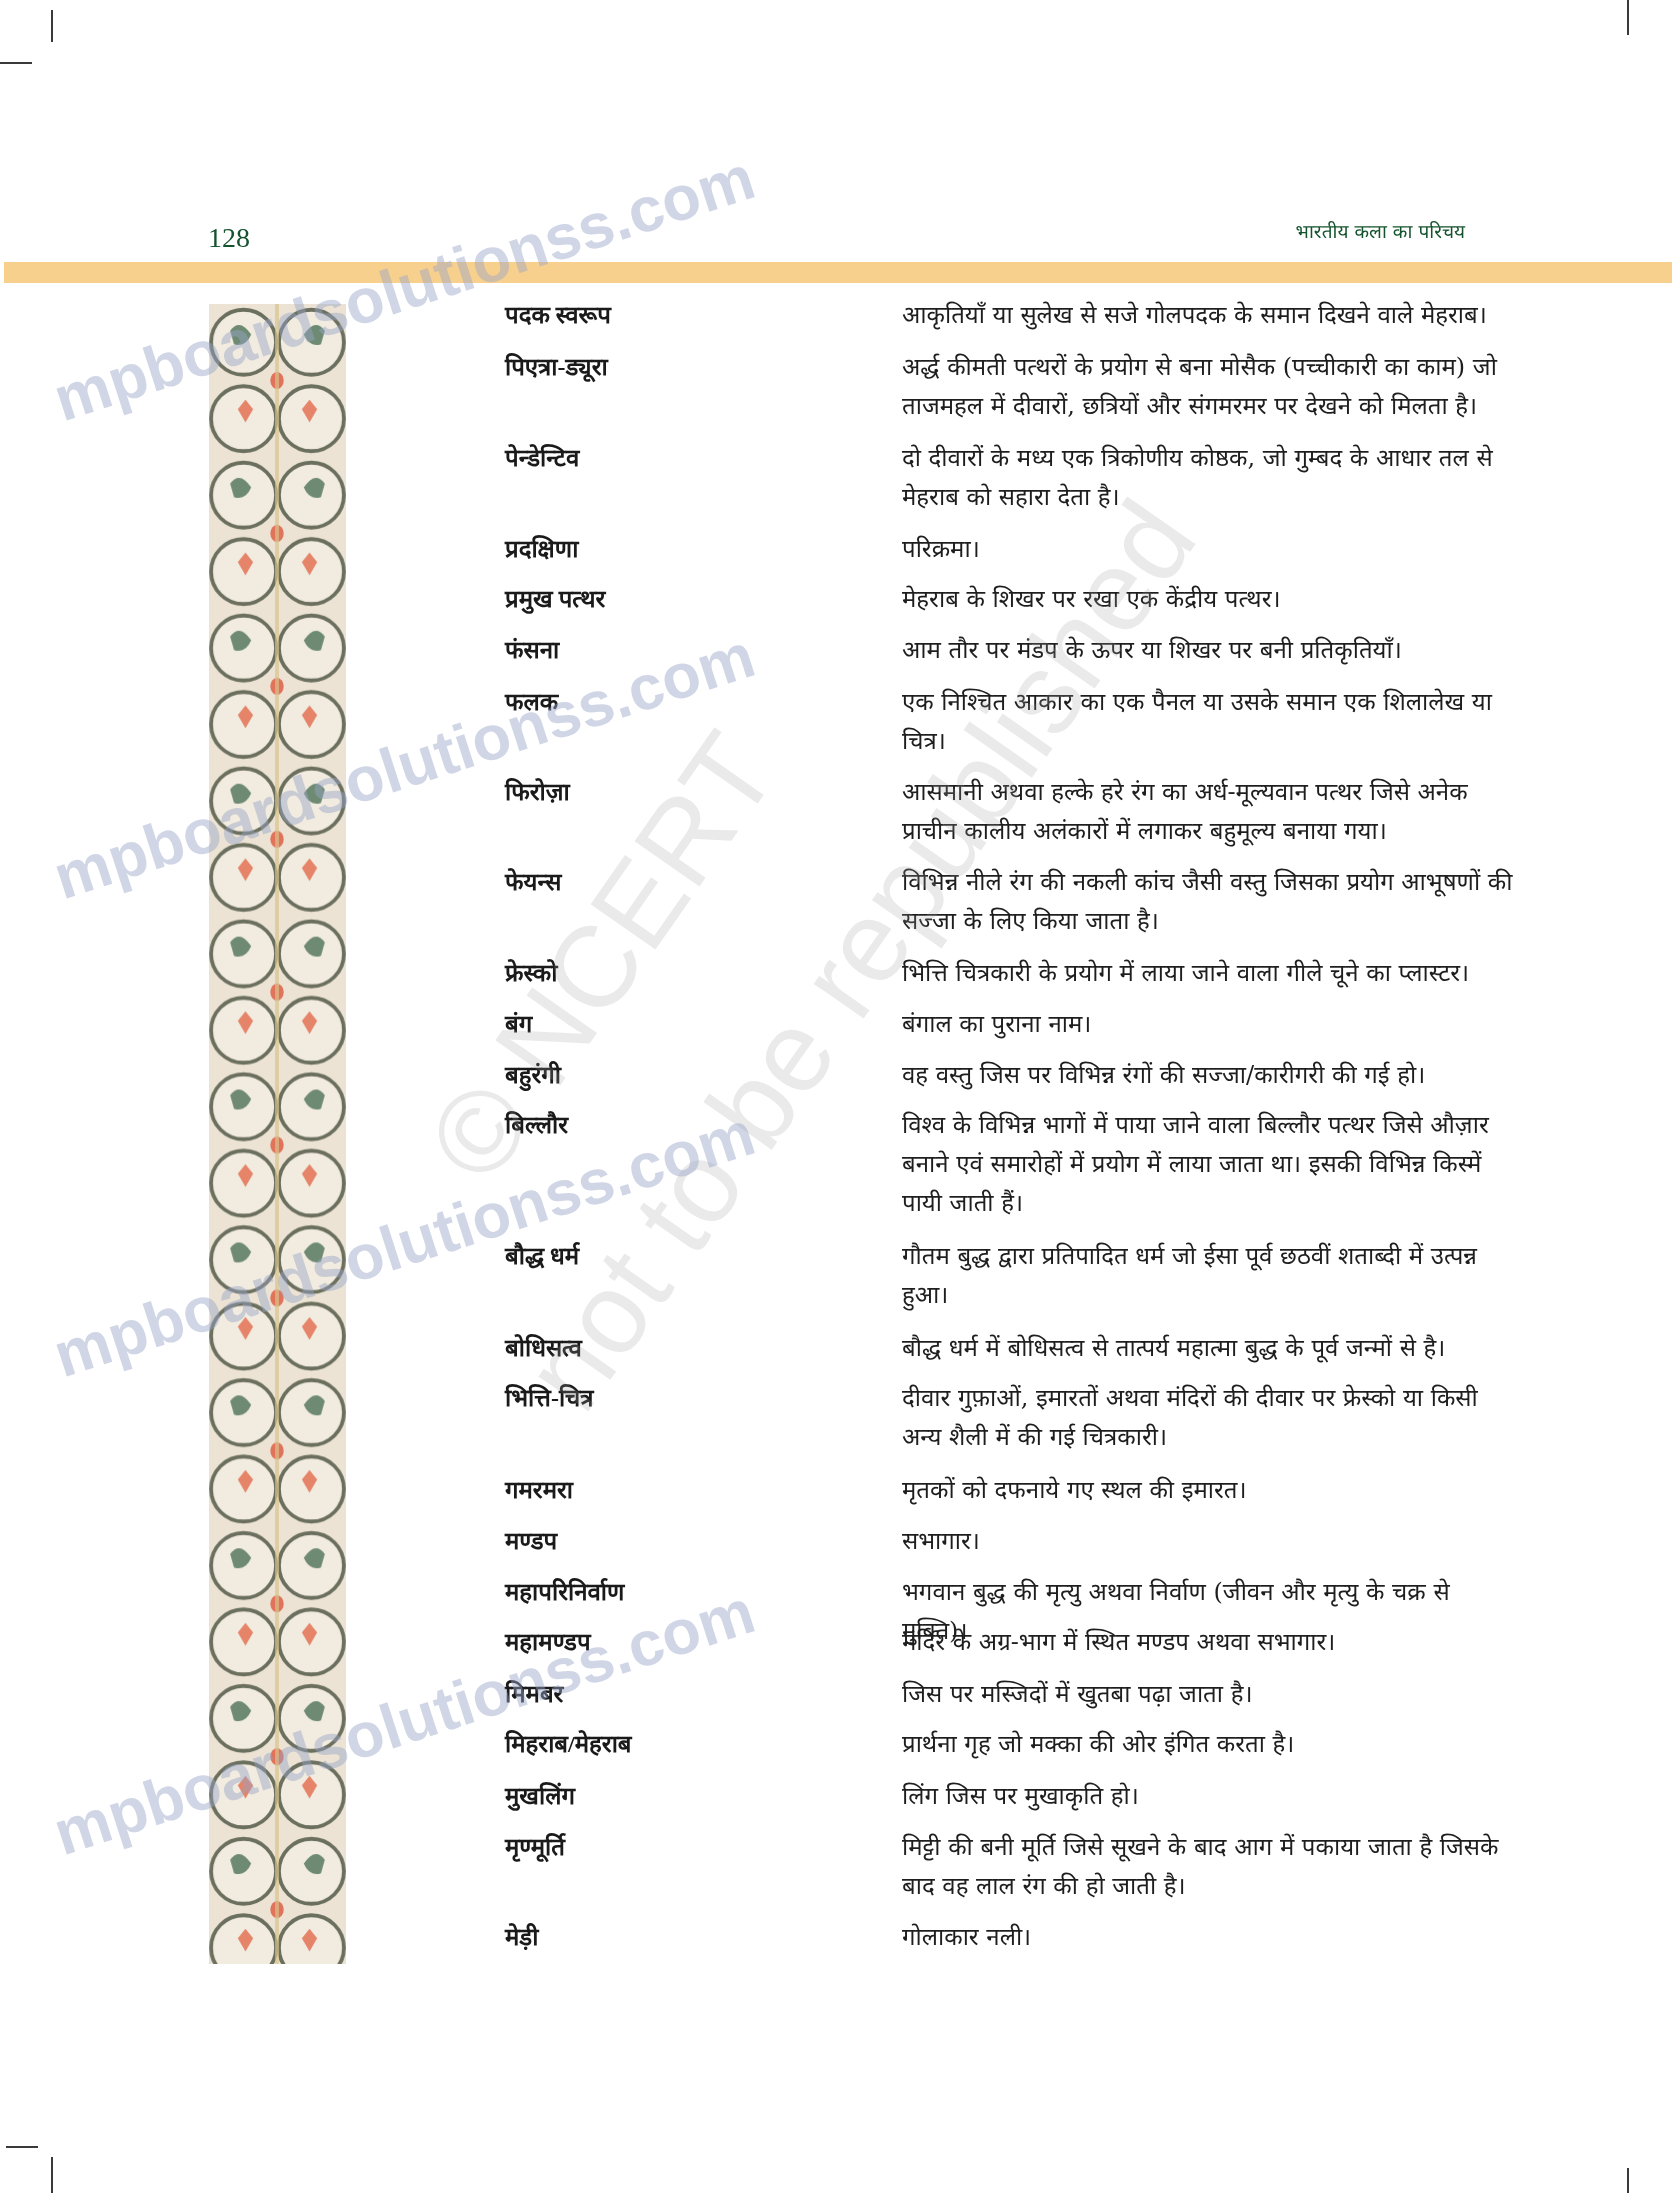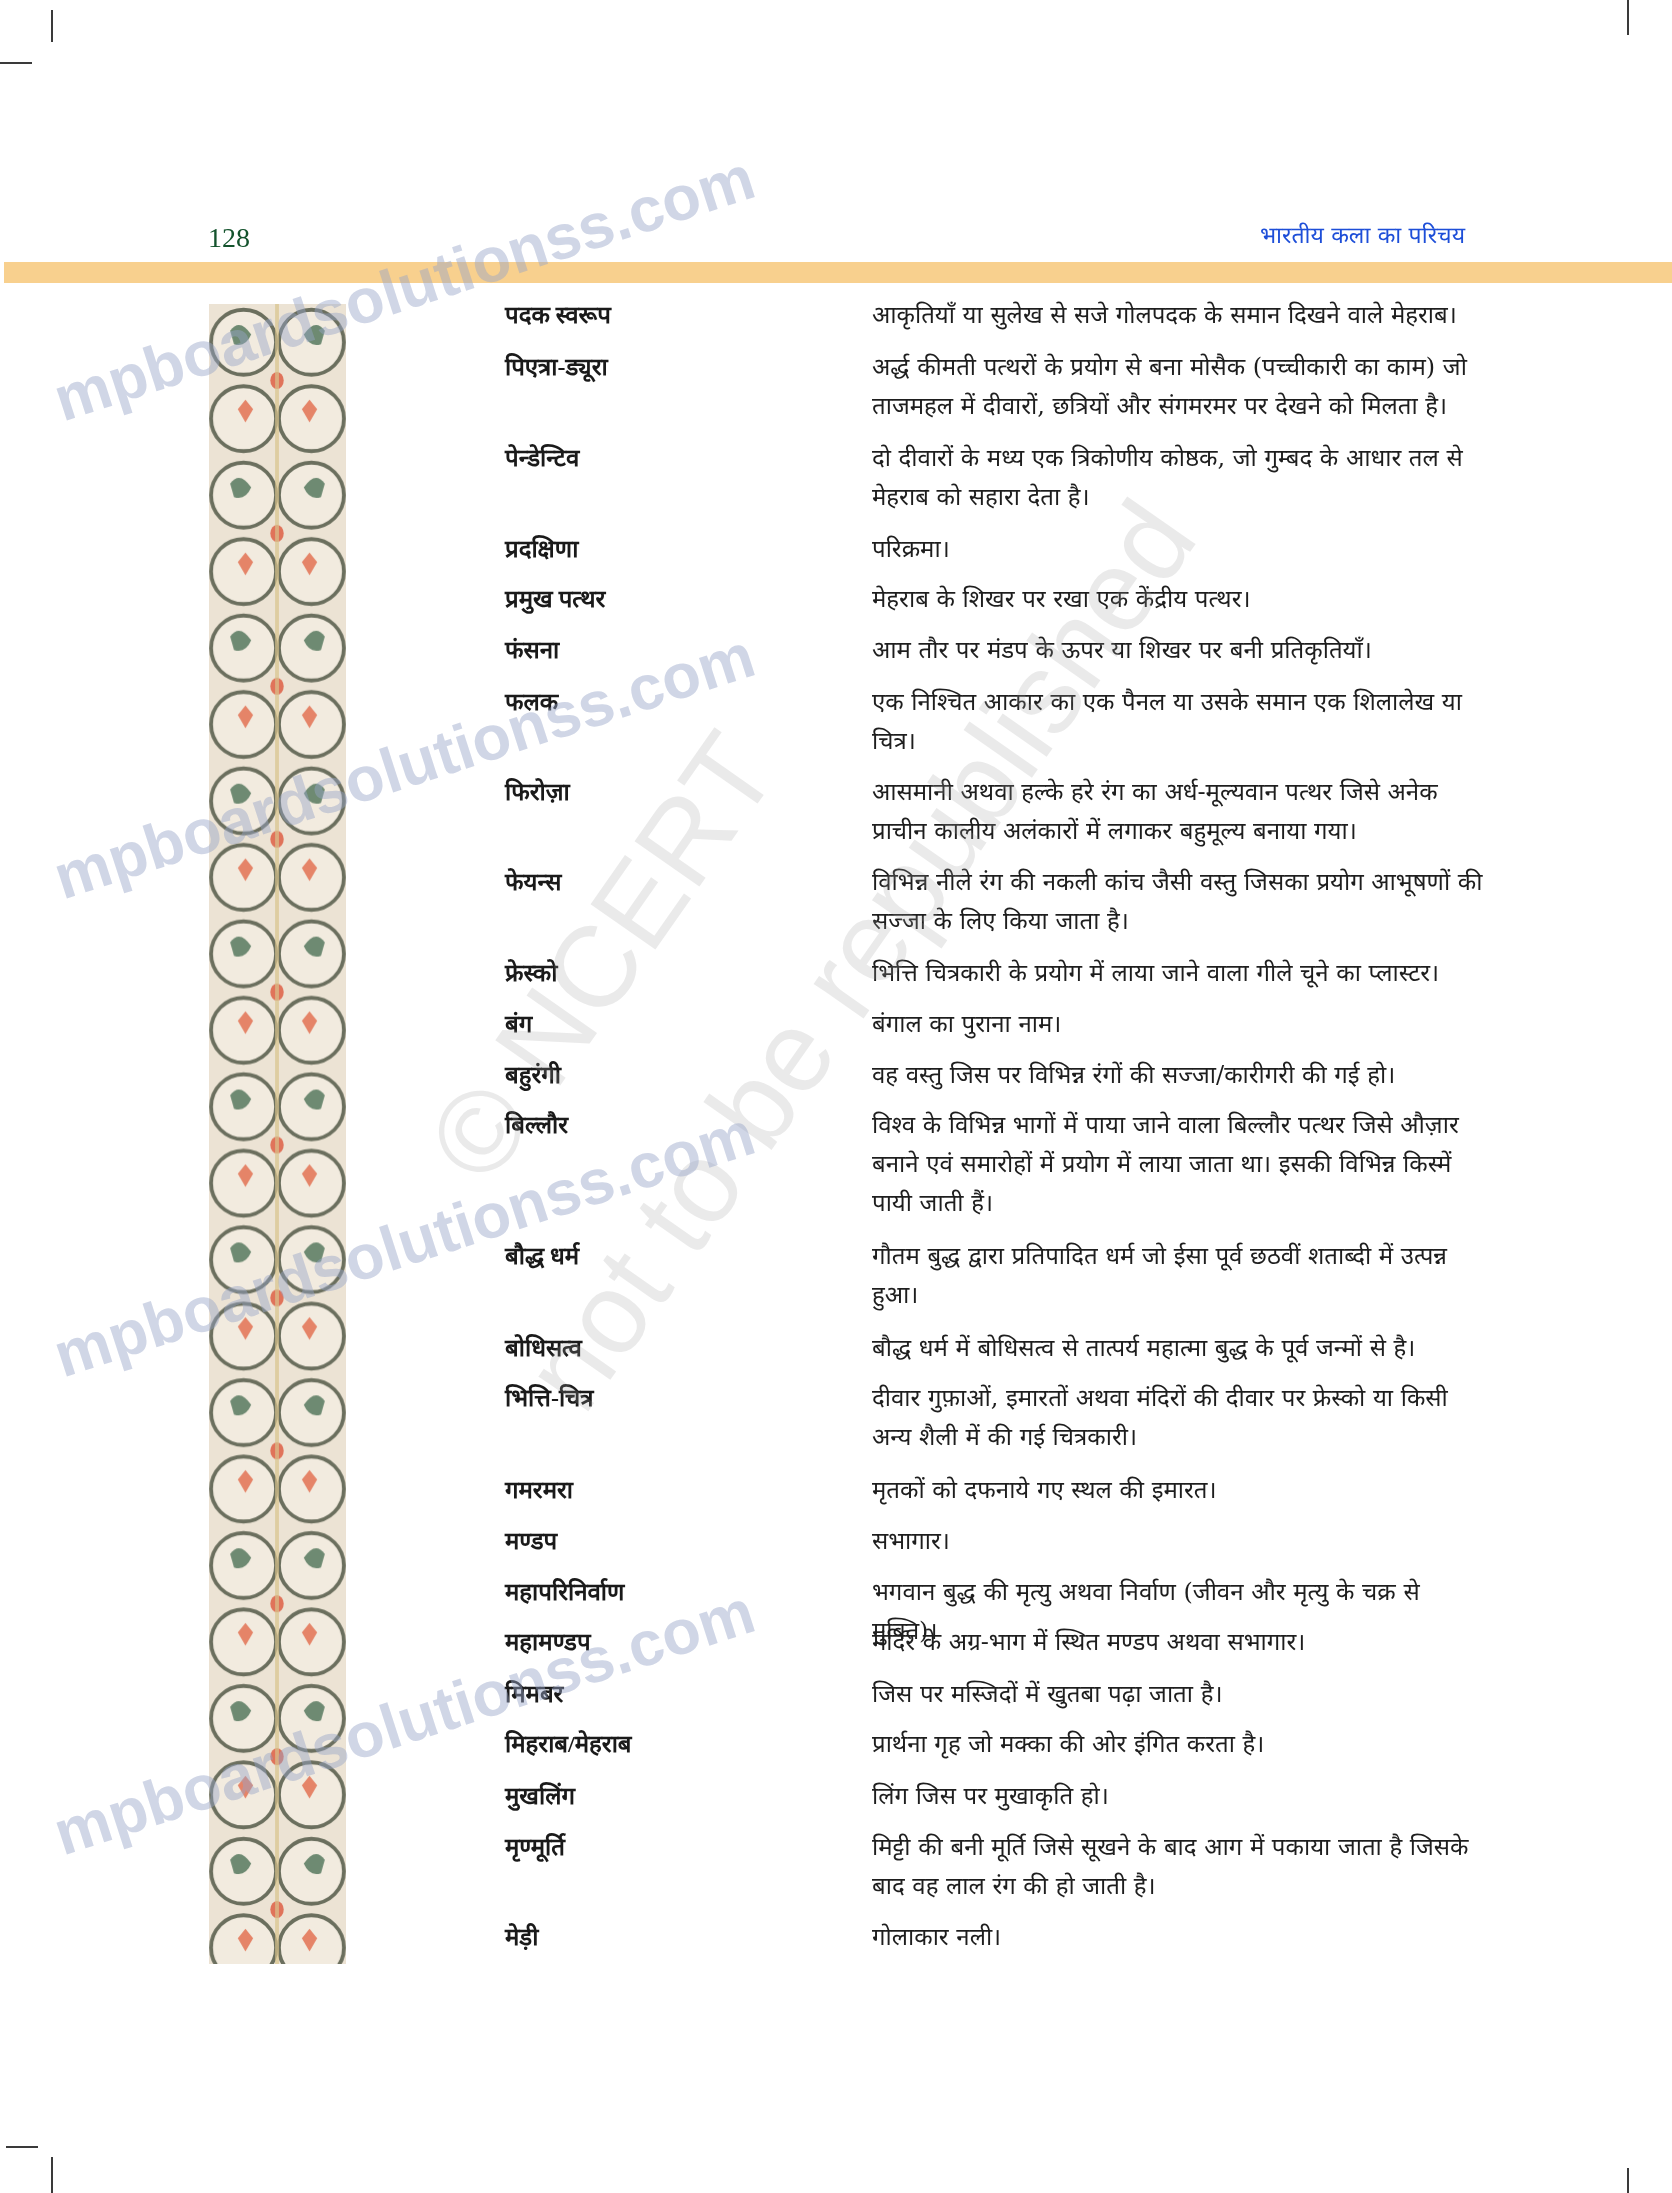--- a/index.html
+++ b/index.html
@@ -9,39 +9,39 @@
     font-family:"DejaVu Serif", serif;
     color:#1e1e1e;
   }
   .crop { position:absolute; background:#3a3a3a; }
   .page-number {
     position:absolute; left:208px; top:222px;
     font-family:"Liberation Serif", serif; font-size:28px; color:#14532d;
   }
   .running-head {
     position:absolute; right:208px; top:218px;
-    font-size:23px; color:#1d4ed8;margin-left:38px;
+    font-size:19px; color:#14532d;margin-left:38px;
   }
   .band {
     position:absolute; left:3.8px; right:0; top:262px; height:21px;
     background:#f8d08e;
   }
   .strip {
     position:absolute; left:209px; top:304px; width:137px; height:1660px;
     background:#e9dfcf;
     overflow:hidden;
   }
   .strip svg { display:block; }
   .row { position:absolute; left:0; width:1673px; }
   .term {
     position:absolute; left:505px; width:325px;
     font-size:24px; font-weight:bold; line-height:39px; color:#1a1a1a;font-family:Liberation Serif, serif;
   }
   .def {
-    position:absolute; left:872px; width:612px;
+    position:absolute; left:902px; width:612px;
     font-size:24px; line-height:39px; color:#1e1e1e;
   }
   .wm {
     position:absolute; font-family:"Liberation Sans", sans-serif; font-weight:bold;
     font-size:63px; color:rgba(150,165,200,0.45);
     transform:rotate(-18deg); transform-origin:left bottom; white-space:nowrap;
     pointer-events:none;
   }
   .ncert {
     position:absolute; left:401px; top:1128px;

